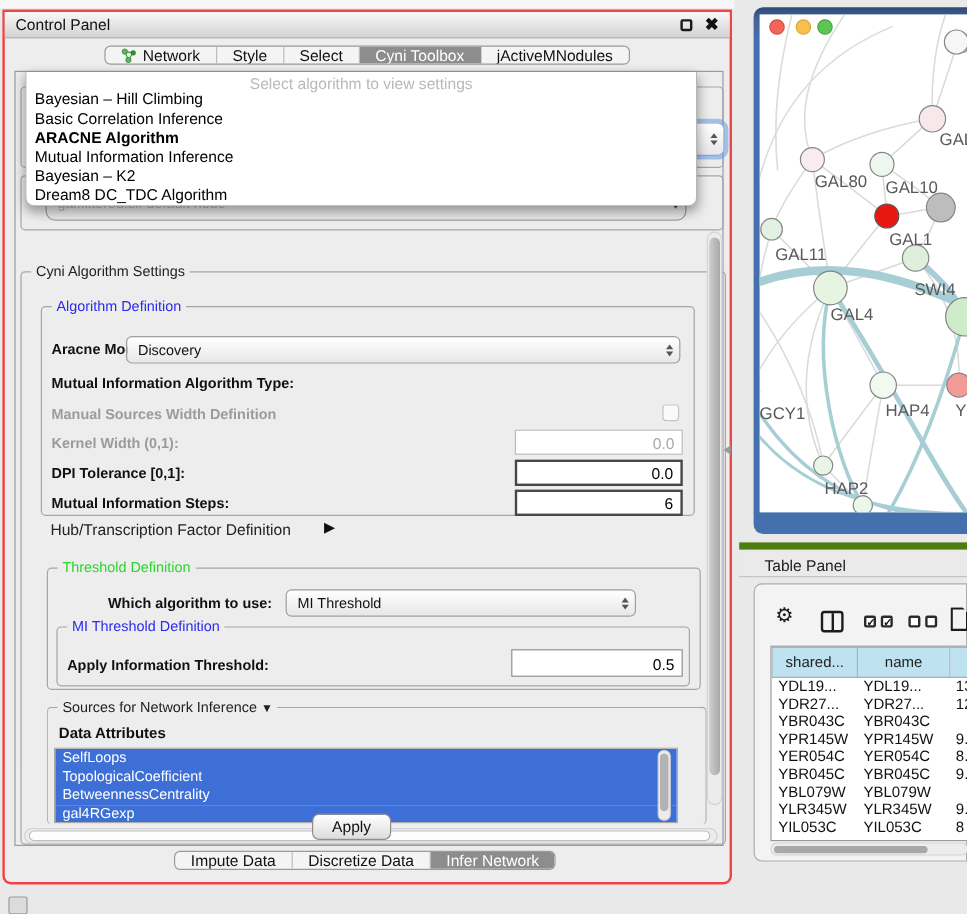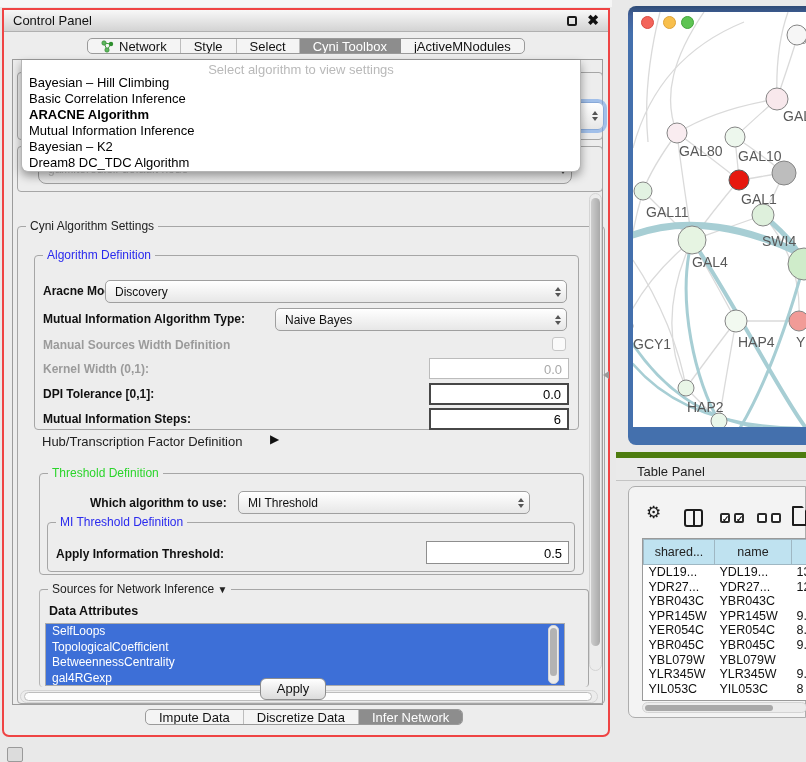--- a/index.html
+++ b/index.html
@@ -166,27 +166,20 @@
         <span class="lbl" style="left:8px;top:28px;">Aracne Mode:</span>
         <div class="combo" style="left:70px;top:24px;width:462px;height:23px;">
           <span>Discovery</span>
           <span class="stepper">
               <span class="tri-up"></span>
               <span class="tri-dn"></span>
             </span>
         </div>
 
         <span class="lbl" style="left:8px;top:56px;">Mutual Information Algorithm Type:</span>
-        <div class="combo" style="left:240px;top:52px;width:292px;height:23px;">
-          <span>Naive Bayes</span>
-          <span class="stepper">
-              <span class="tri-up"></span>
-              <span class="tri-dn"></span>
-            </span>
-        </div>
 
         <span class="lbl dis" style="left:8px;top:82px;">Manual Sources Width Definition</span>
         <span class="abs" style="left:517px;top:81px;width:14px;height:14px;border:1px solid #c6c6c6;border-radius:3px;background:#fafafa;"></span>
 
         <span class="lbl dis" style="left:8px;top:106px;">Kernel Width (0,1):</span>
         <input class="field dis" readonly="" style="left: 394px; top: 102px; width: 140px; height: 21px;" value="0.0">
 
         <span class="lbl" style="left:8px;top:131px;">DPI Tolerance [0,1]:</span>
         <input class="field" style="left: 394px; top: 127px; width: 140px; height: 22px;" value="0.0">
 

